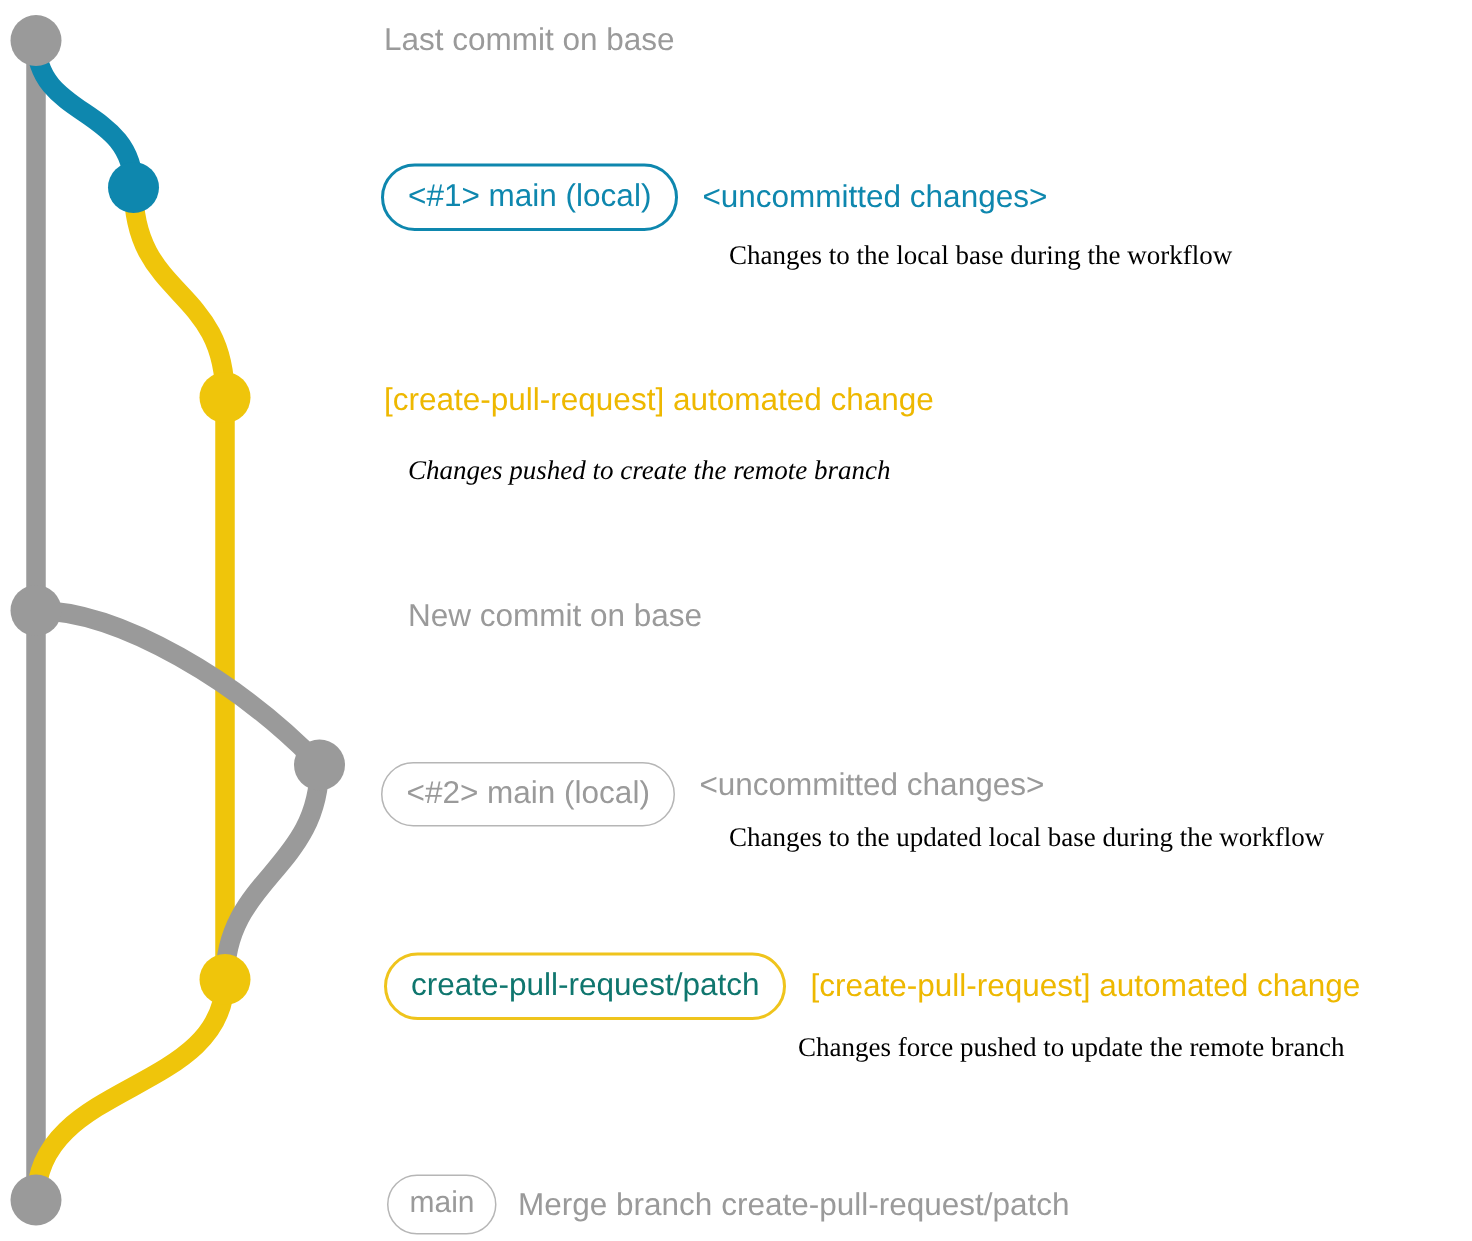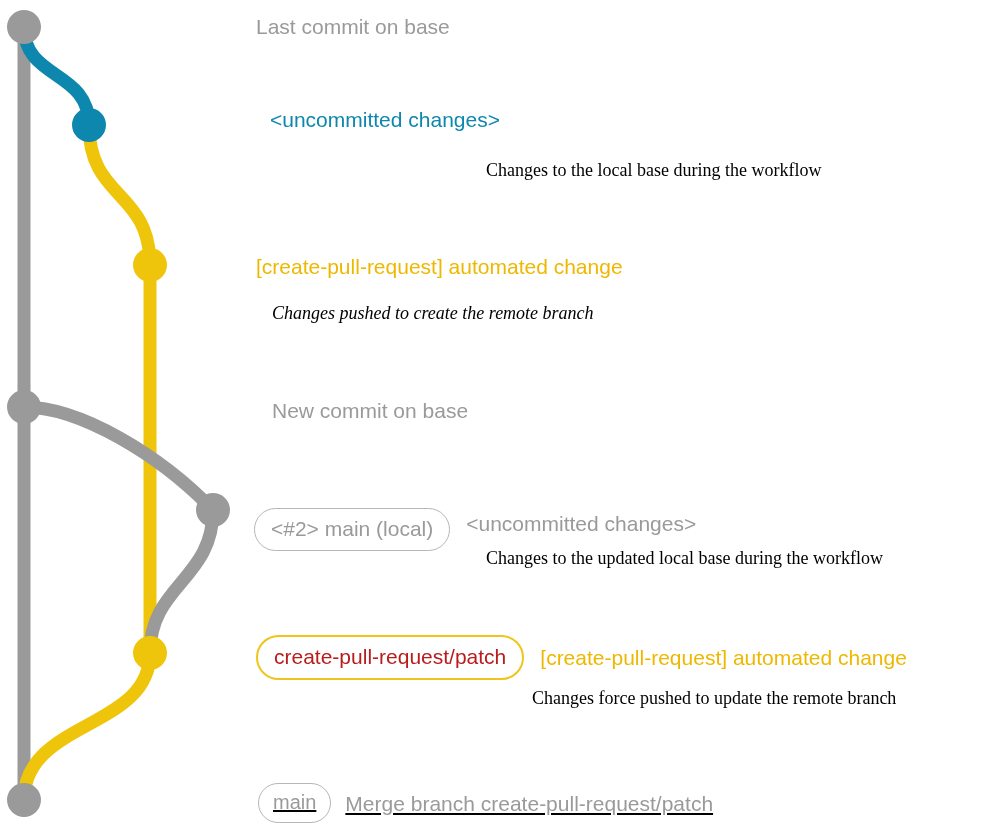--- a/index.html
+++ b/index.html
@@ -53,21 +53,21 @@
     border-width: 1.6px;
     border-color: #b6b6b6;
     color: #9a9a9a;
     font-size: 21px;
     padding: 9px 16px 11px 16px;
     margin-top: 12px;
   }
   .pill-gold {
     border-width: 2px;
     border-color: #efc41c;
-    color: #b91c1c;
+    color: #0f766e;
     font-size: 21px;
     padding: 9px 16px 11px 16px;
     text-align: right;
   }
   .pill-gray-small {
     border-width: 1.6px;
     border-color: #b6b6b6;
     color: #9a9a9a;
     font-size: 20px;
     padding: 8px 14px 10px 14px;
@@ -130,20 +130,21 @@
   <circle cx="150" cy="265" r="17" fill="#efc50b"></circle>
   <circle cx="24" cy="407" r="17" fill="#9a9a9a"></circle>
   <circle cx="213" cy="510" r="17" fill="#9a9a9a"></circle>
   <circle cx="150" cy="653" r="17" fill="#efc50b"></circle>
   <circle cx="24" cy="800" r="17" fill="#9a9a9a"></circle>
 </svg>
 
 <div class="caption-gray" style="left:256px; top:16px;">Last commit on base</div>
 
 <div class="row" style="left:254px; top:109px;">
+  <span class="pill pill-blue">&lt;#1&gt; main (local)</span>
   <span class="gap-m"></span>
   <span class="headline headline-blue">&lt;uncommitted changes&gt;</span>
 </div>
 <div class="subdesc" style="left:486px; top:149px;">Changes to the local base during the workflow</div>
 
 <div class="row" style="left:256px; top:256px;">
   <span class="headline headline-gold-strong">[create-pull-request] automated change</span>
 </div>
 <div class="subdesc" style="left:272px; top:292px;font-style:italic;">Changes pushed to create the remote branch</div>
 
@@ -156,17 +157,17 @@
 </div>
 <div class="subdesc" style="left:486px; top:537px;text-align:center;">Changes to the updated local base during the workflow</div>
 
 <div class="row" style="left:256px; top:635px;">
   <span class="pill pill-gold">create-pull-request/patch</span>
   <span class="gap-m"></span>
   <span class="headline headline-gold-strong">[create-pull-request] automated change</span>
 </div>
 <div class="subdesc" style="left:532px; top:677px;">Changes force pushed to update the remote branch</div>
 
-<div class="row" style="left:258px; top:783px;text-decoration:underline;">
+<div class="row" style="left:258px; top:783px;">
   <span class="pill pill-gray-small">main</span>
   <span class="gap-s"></span>
   <span class="headline headline-gray">Merge branch create-pull-request/patch</span>
 </div>
 
 </body></html>

